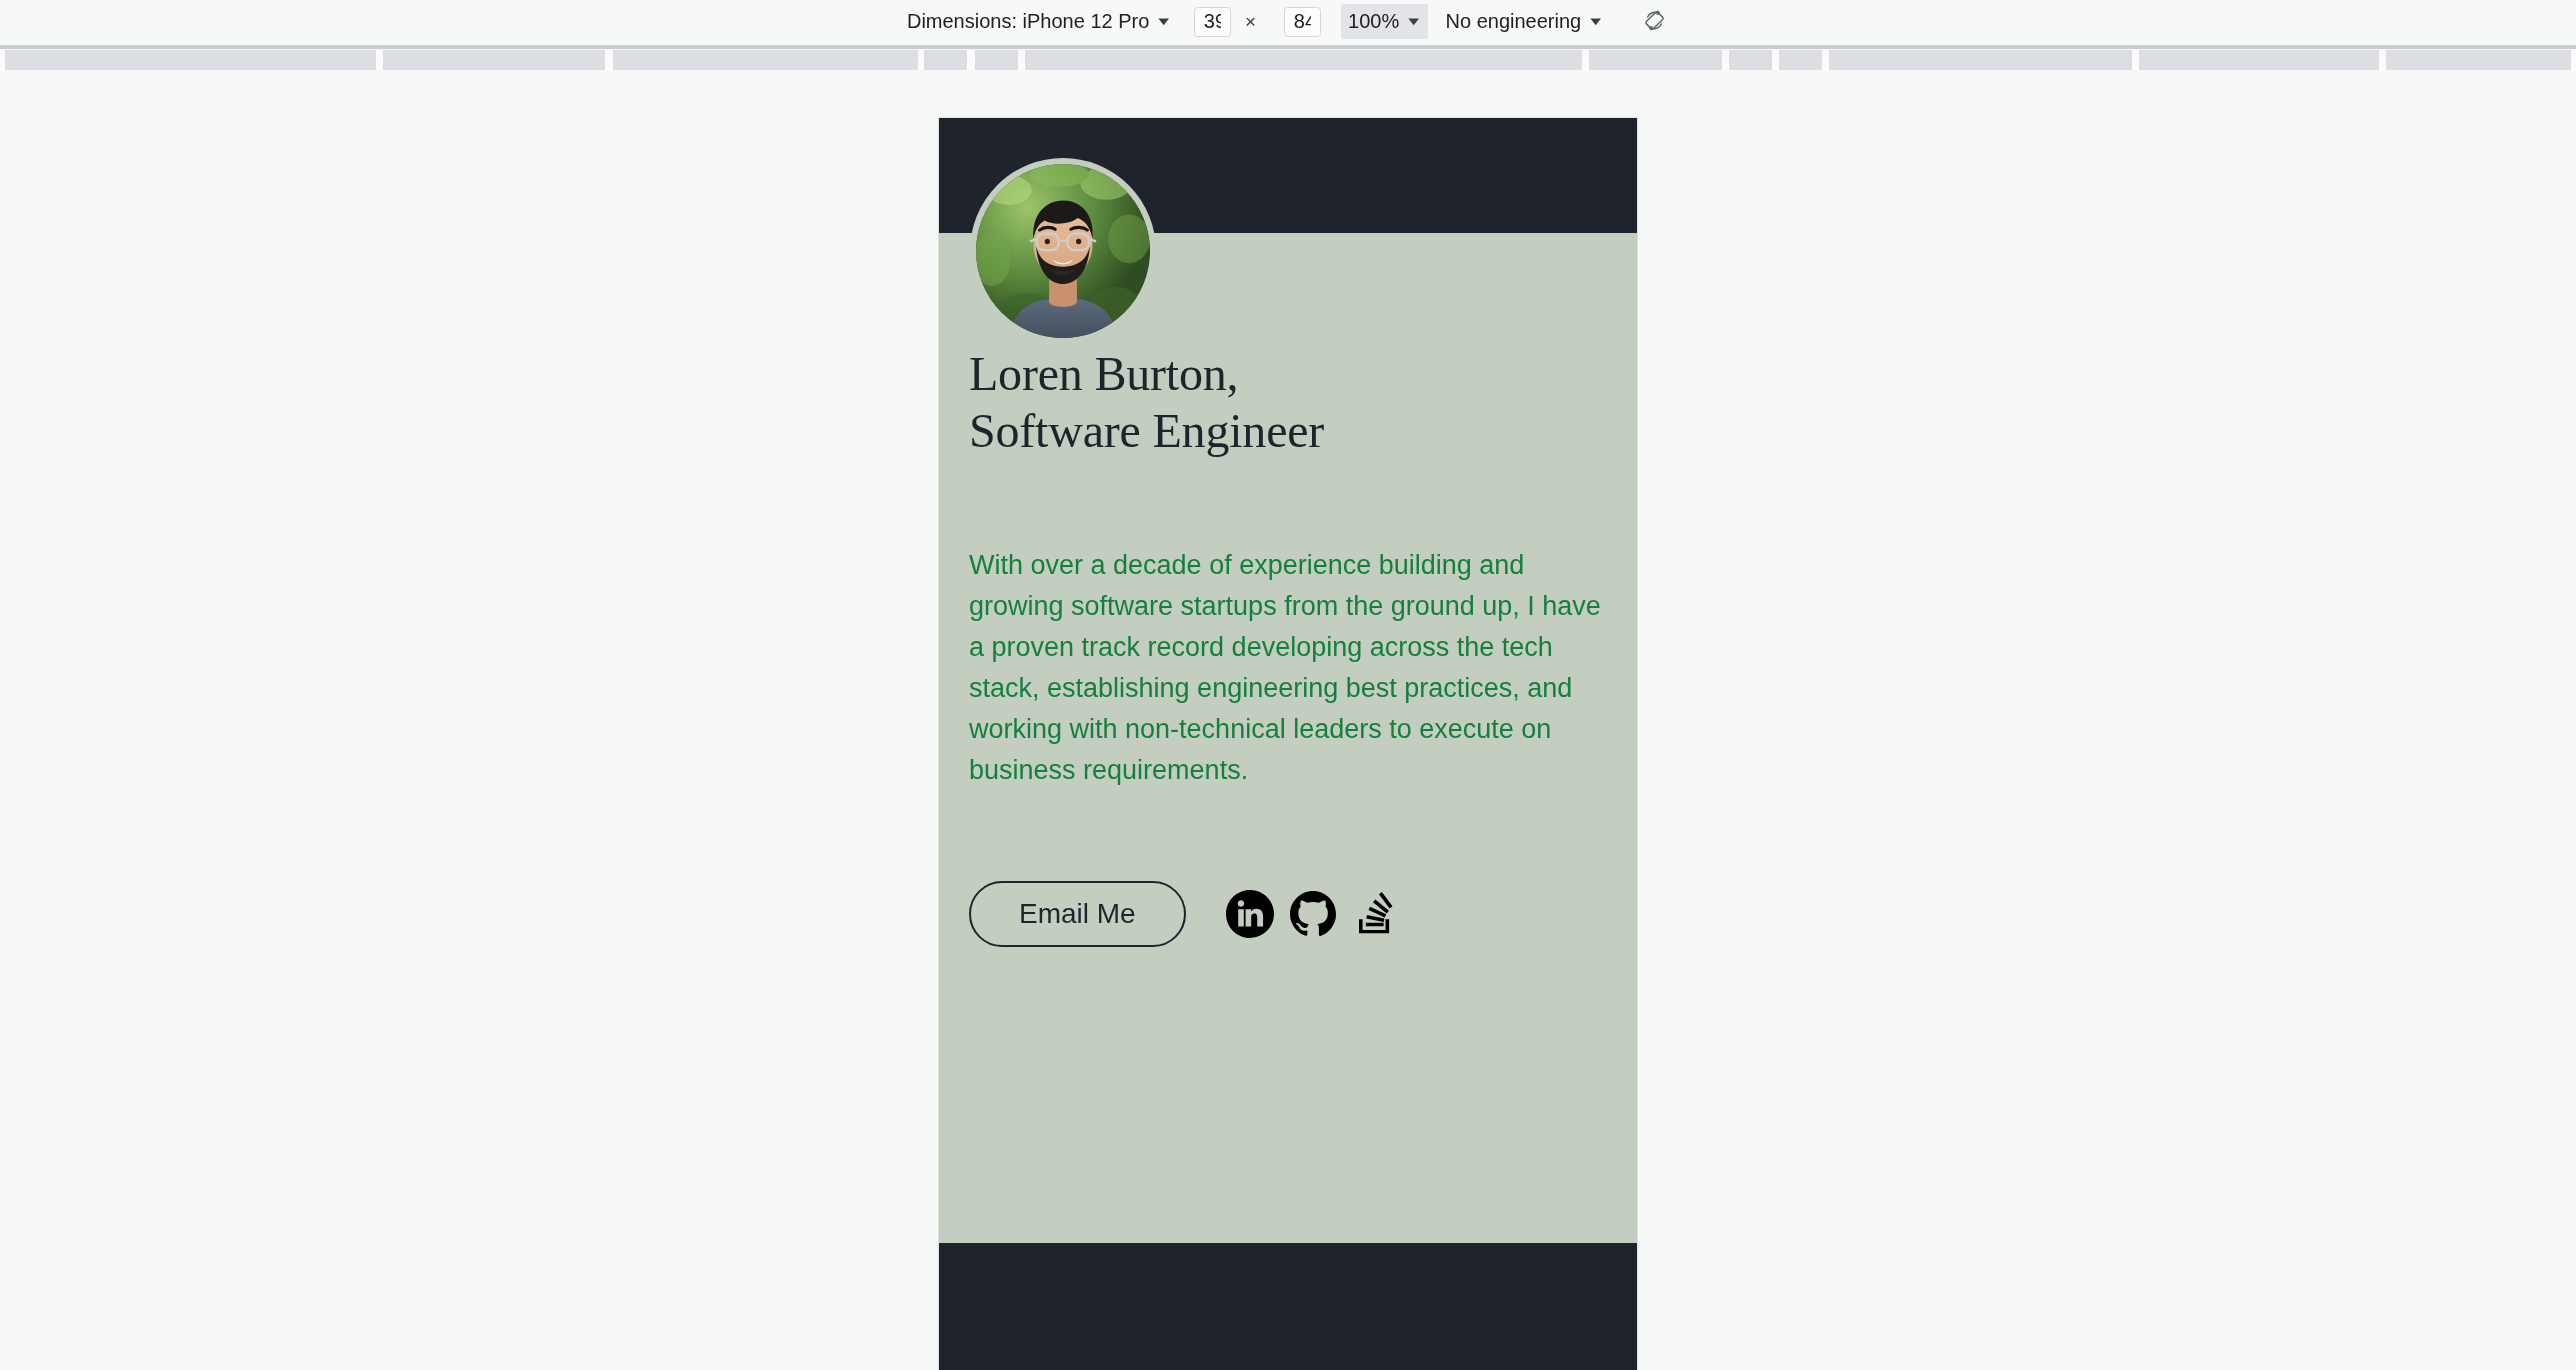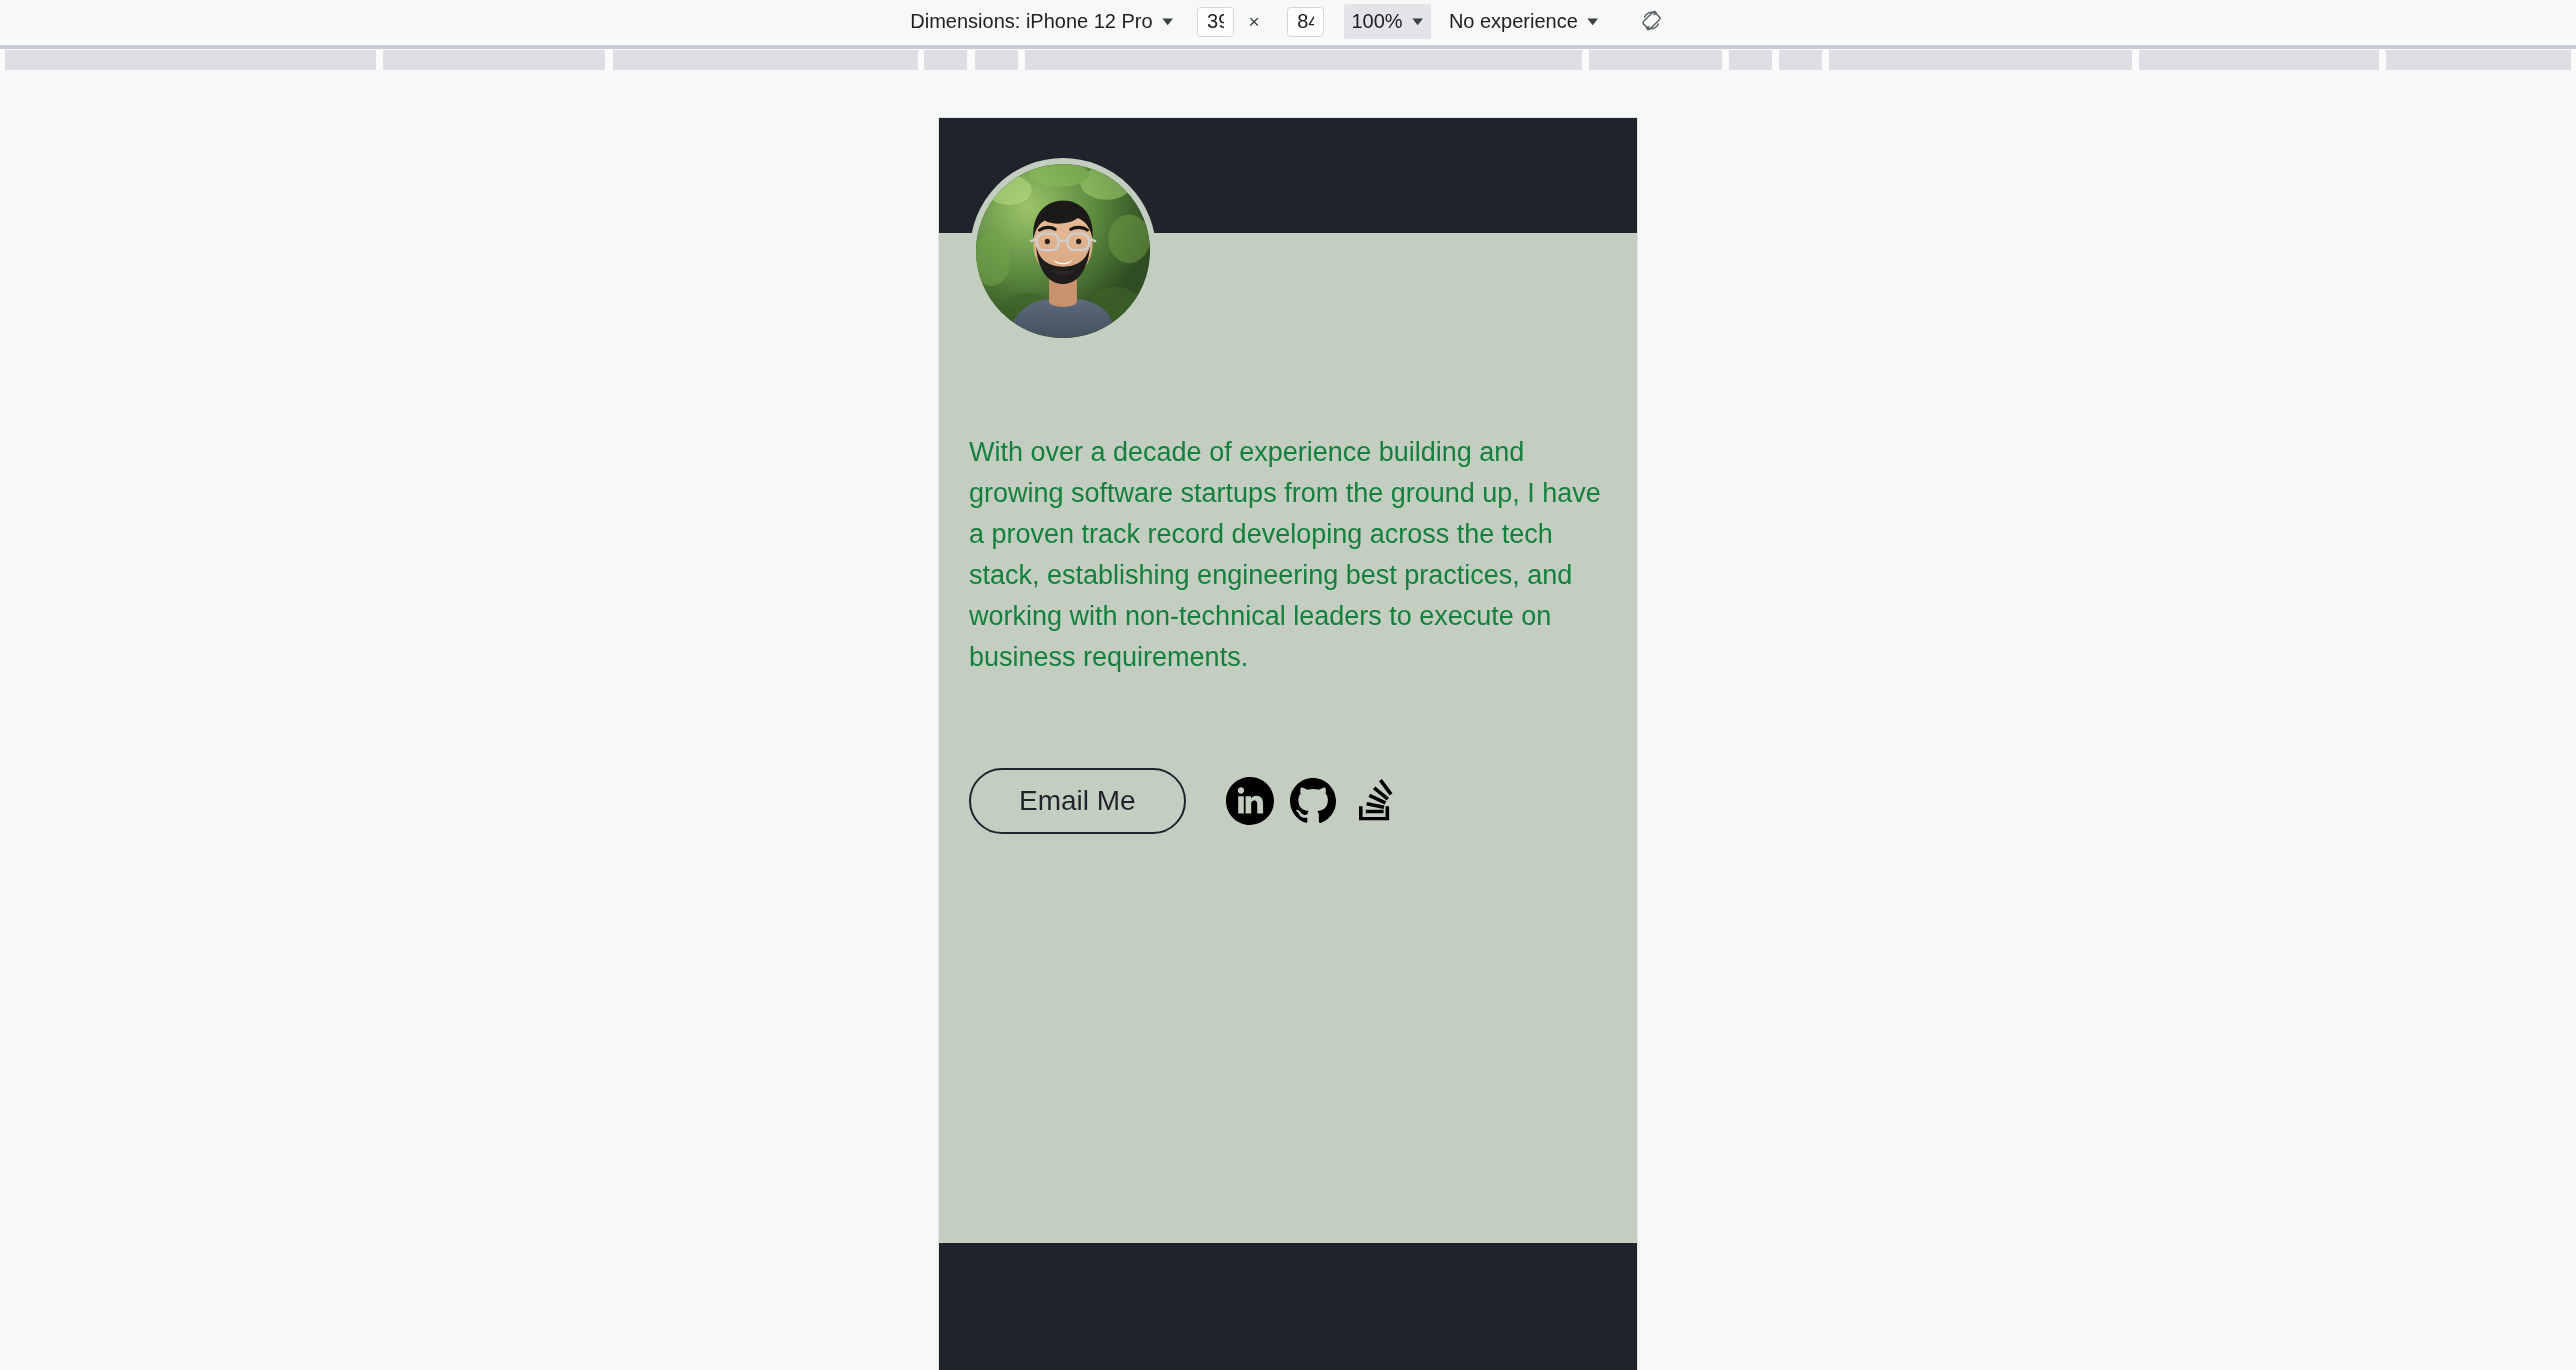--- a/index.html
+++ b/index.html
@@ -264,21 +264,21 @@
     <span class="tb-item times">×</span>
 
     <input class="size-input" type="text" style="margin-left: 17px;" value="844">
 
     <div class="tb-item zoom-select">
       <span>100%</span>
       <span class="caret">▼</span>
     </div>
 
     <div class="tb-item throttle-select">
-      <span>No experience</span>
+      <span>No engineering</span>
       <span class="caret">▼</span>
     </div>
 
     <div class="rotate-btn">
       <span>
         <svg width="25" height="25" viewBox="0 0 24 24" fill="none" stroke="#5f6368" stroke-width="1.4">
           <rect x="7.2" y="4.2" width="9.6" height="15.6" rx="1.6" transform="rotate(45 12 12)"></rect>
           <path d="M5.4 8.6A7.2 7.2 0 0 1 15.6 5.1" stroke-linecap="round"></path>
           <path d="M18.6 15.4A7.2 7.2 0 0 1 8.4 18.9" stroke-linecap="round"></path>
           <path d="M15.2 3.2l1.6 1.9-2.3 0.9" stroke-linecap="round" stroke-linejoin="round" fill="none"></path>
@@ -366,20 +366,24 @@
         <ellipse cx="82" cy="89" rx="3" ry="3.2" fill="#2a211c"></ellipse>
         <ellipse cx="118" cy="89" rx="3" ry="3.2" fill="#2a211c"></ellipse>
 
         <path d="M73 76c5-4 14-4 18-1" stroke="#171514" stroke-width="3.6" fill="none" stroke-linecap="round"></path>
         <path d="M109 75c5-3 14-3 19 1" stroke="#171514" stroke-width="3.6" fill="none" stroke-linecap="round"></path>
       </svg>
     </div>
   </div>
 
   <div class="content">
+    <h1 class="page-title">
+      <span>Loren Burton,</span><br>
+      <span>Software Engineer</span>
+    </h1>
 
     <p class="page-bio">With over a decade of experience building and growing software startups from the ground up, I have a proven track record developing across the tech stack, establishing engineering best practices, and working with non-technical leaders to execute on business requirements.</p>
 
     <div class="actions">
       <button class="email-btn">Email Me</button>
 
       <div class="social-list">
 
         <a class="social-link">
           <span>

